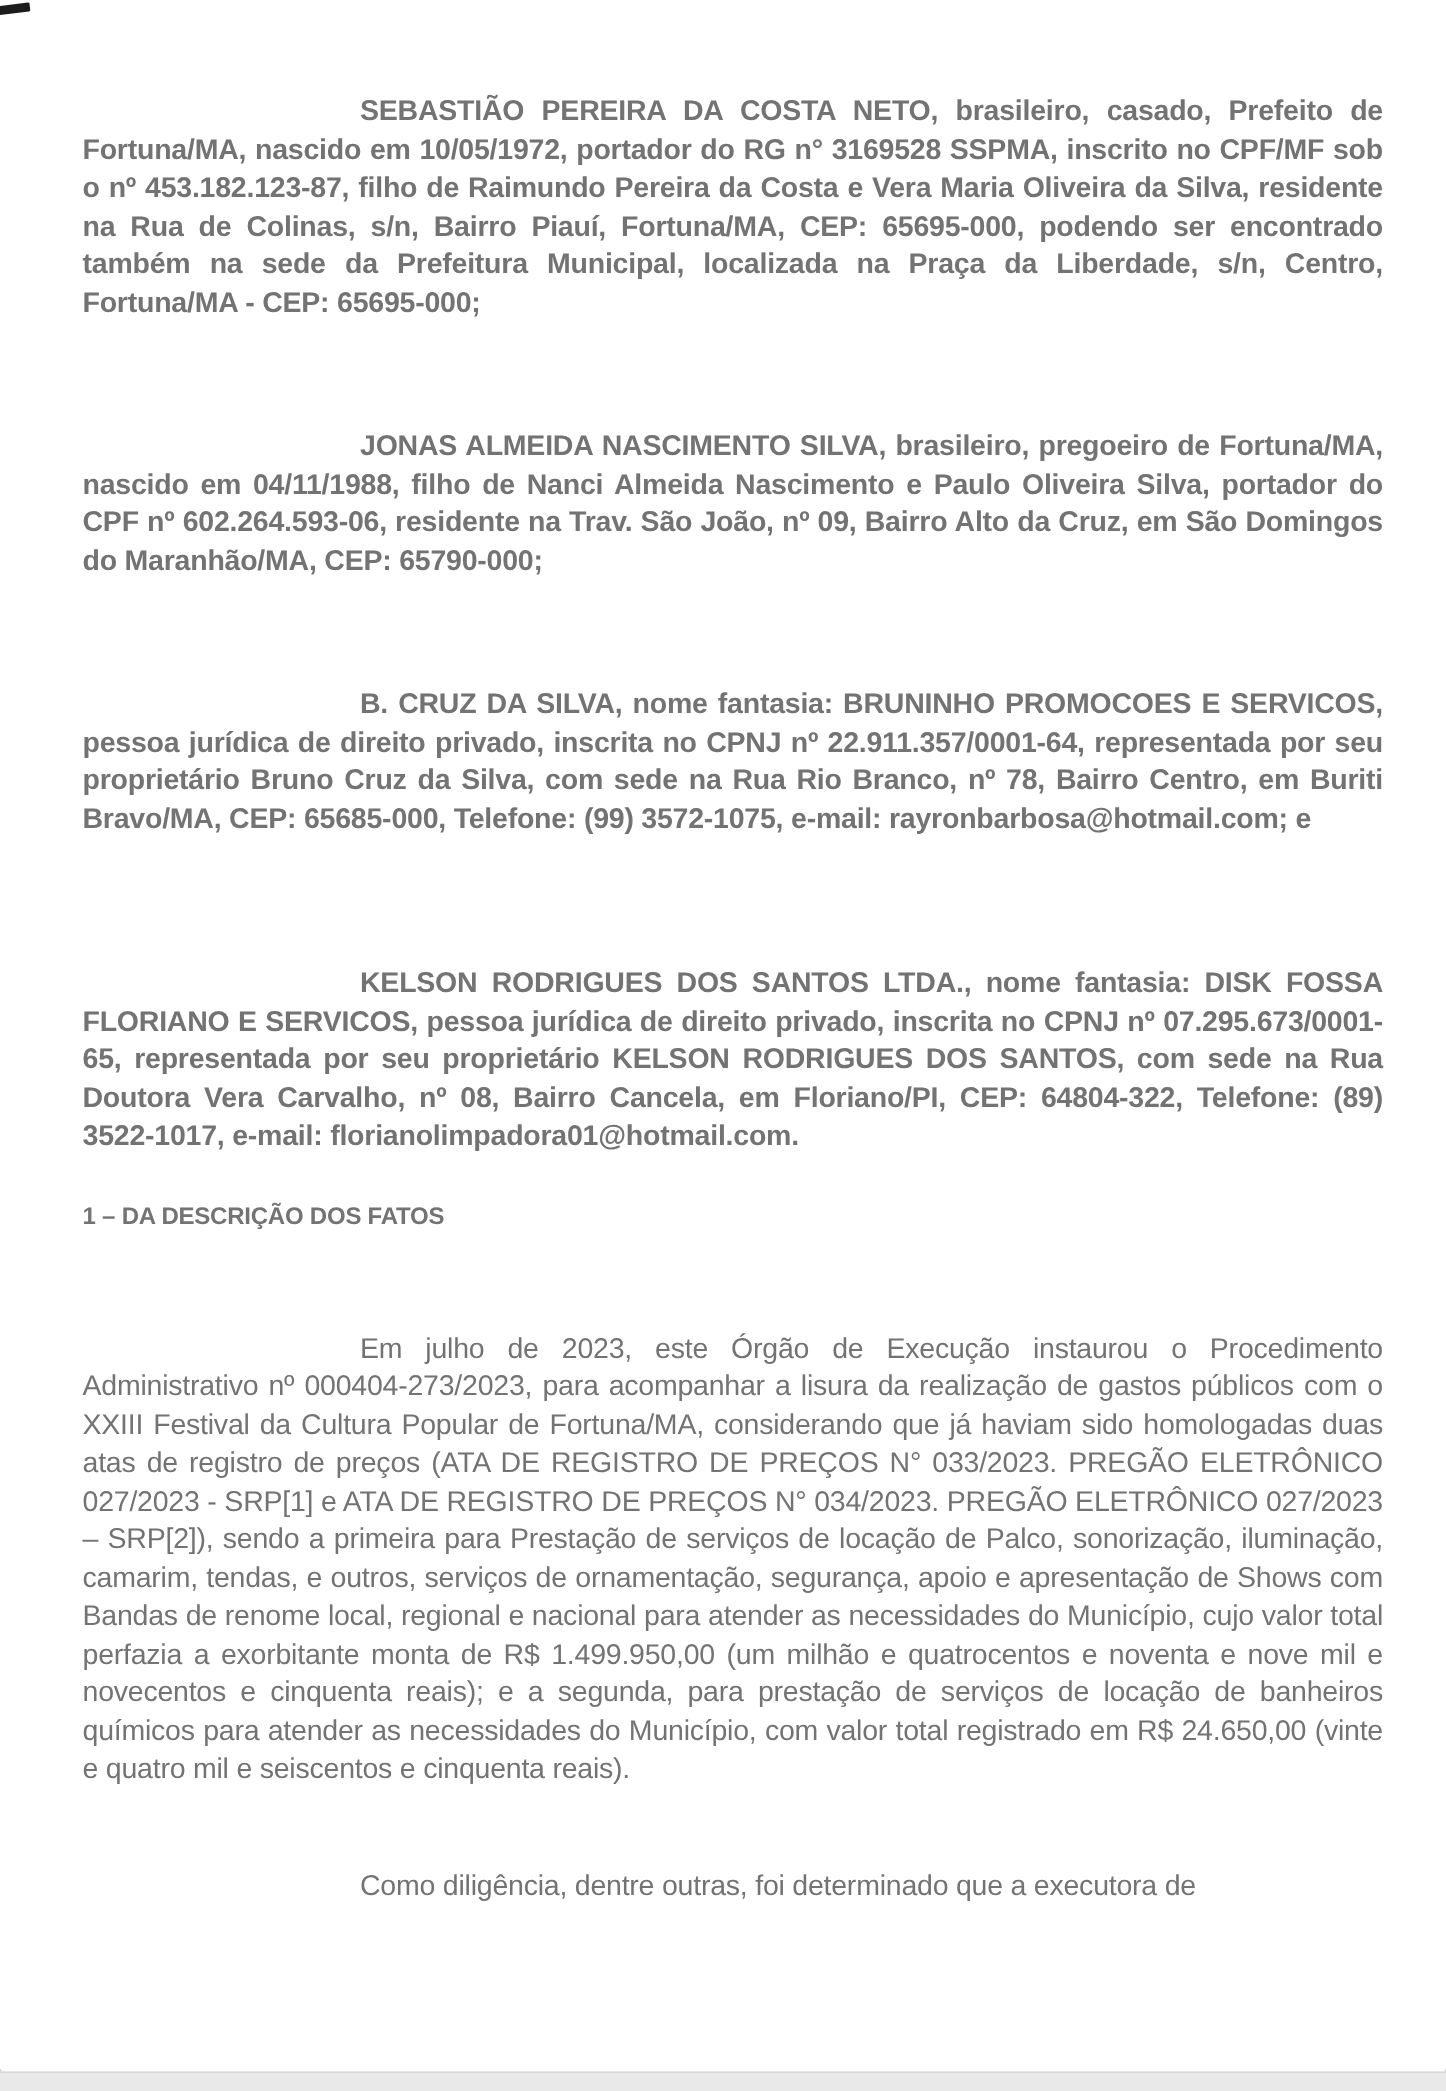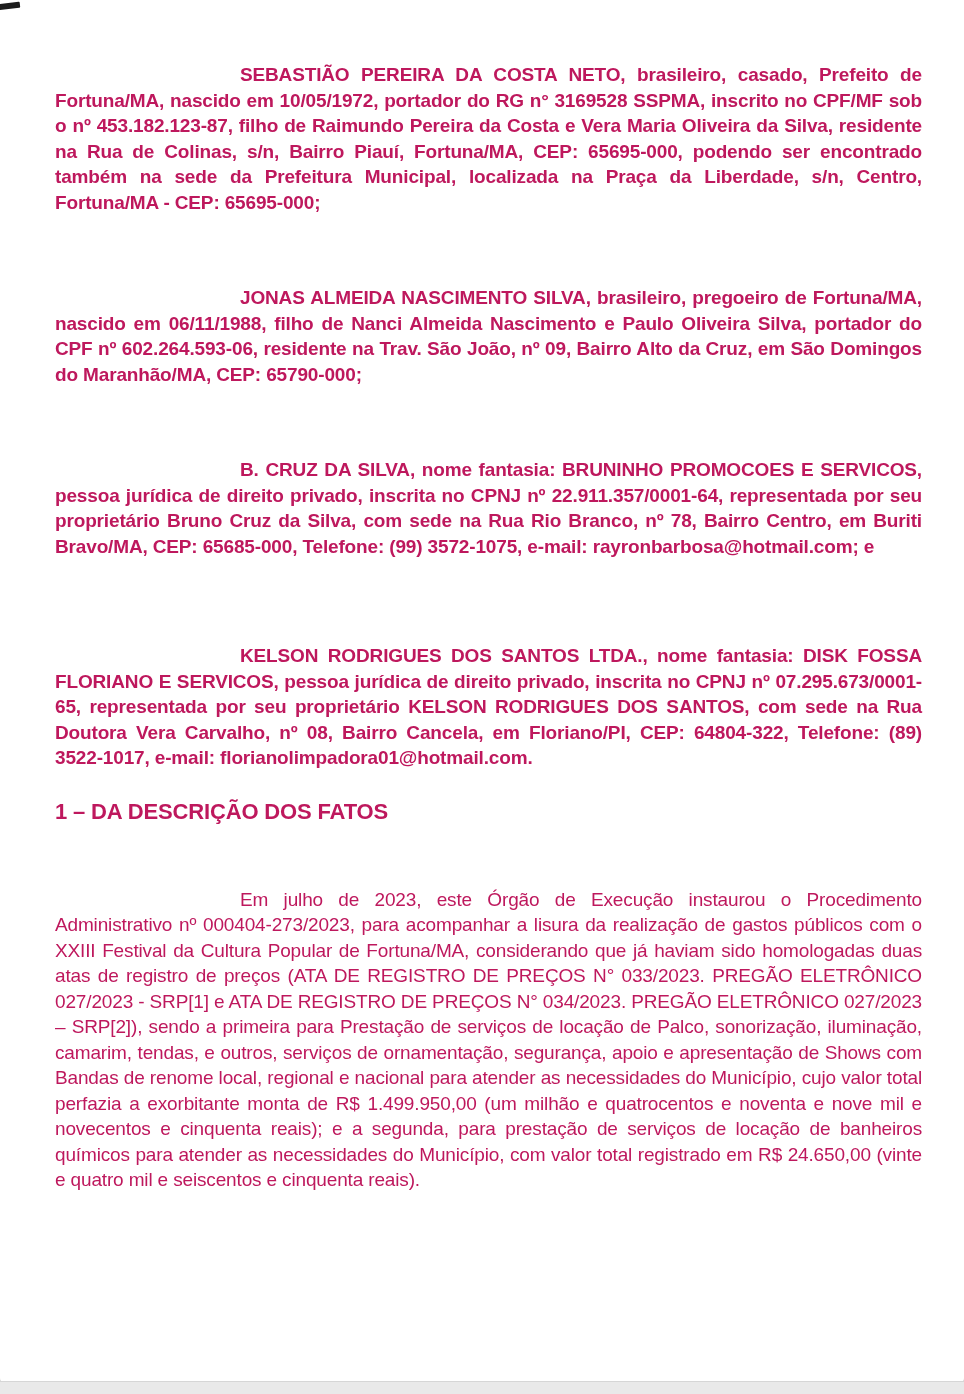--- a/index.html
+++ b/index.html
@@ -35,21 +35,21 @@
     height: 6px;
     background: #1c1c1c;
     transform: rotate(-7deg);
     border-radius: 1px;
   }
   .content {
     position: absolute;
     left: 55px;
     top: 62px;
     width: 867px;
-    color: #be185d;
+    color: #737373;
     font-size: 19px;
     line-height: 25.5px;
     text-align: justify;
   }
   .content p {
     margin: 0;
     text-indent: 185px;
     letter-spacing: -0.15px;
   }
   p.party {
@@ -57,21 +57,21 @@
     margin-bottom: 70px;
   }
   p.party.gap-md {
     margin-bottom: 84px;
   }
   p.party.last {
     margin-bottom: 28px;
   }
   .section-heading {
     font-weight: 700;
-    font-size: 22px;
+    font-size: 16px;
     line-height: 26px;
     margin: 0 0 62px 0;
     text-align: left;
     text-indent: 0;
     letter-spacing: -0.15px;
   }
   p.body-par {
     font-weight: 400;
     margin-bottom: 52px;
   }
@@ -86,21 +86,22 @@
   }
 </style>
 </head>
 <body>
 
 <div class="viewport">
   <div class="page">
     <div class="corner-mark"></div>
     <div class="content">
       <p class="party">SEBASTIÃO PEREIRA DA COSTA NETO, brasileiro, casado, Prefeito de Fortuna/MA, nascido em 10/05/1972, portador do RG n° 3169528 SSPMA, inscrito no CPF/MF sob o nº 453.182.123-87, filho de Raimundo Pereira da Costa e Vera Maria Oliveira da Silva, residente na Rua de Colinas, s/n, Bairro Piauí, Fortuna/MA, CEP: 65695-000, podendo ser encontrado também na sede da Prefeitura Municipal, localizada na Praça da Liberdade, s/n, Centro, Fortuna/MA - CEP: 65695-000;</p>
-      <p class="party">JONAS ALMEIDA NASCIMENTO SILVA, brasileiro, pregoeiro de Fortuna/MA, nascido em 06/11/1988, filho de Nanci Almeida Nascimento e Paulo Oliveira Silva, portador do CPF nº 602.264.593-06, residente na Trav. São João, nº 09, Bairro Alto da Cruz, em São Domingos do Maranhão/MA, CEP: 65790-000;</p>
+      <p class="party">JONAS ALMEIDA NASCIMENTO SILVA, brasileiro, pregoeiro de Fortuna/MA, nascido em 04/11/1988, filho de Nanci Almeida Nascimento e Paulo Oliveira Silva, portador do CPF nº 602.264.593-06, residente na Trav. São João, nº 09, Bairro Alto da Cruz, em São Domingos do Maranhão/MA, CEP: 65790-000;</p>
       <p class="party gap-md">B. CRUZ DA SILVA, nome fantasia: BRUNINHO PROMOCOES E SERVICOS, pessoa jurídica de direito privado, inscrita no CPNJ nº 22.911.357/0001-64, representada por seu proprietário Bruno Cruz da Silva, com sede na Rua Rio Branco, nº 78, Bairro Centro, em Buriti Bravo/MA, CEP: 65685-000, Telefone: (99) 3572-1075, e-mail: rayronbarbosa@hotmail.com; e</p>
       <p class="party last">KELSON RODRIGUES DOS SANTOS LTDA., nome fantasia: DISK FOSSA FLORIANO E SERVICOS, pessoa jurídica de direito privado, inscrita no CPNJ nº 07.295.673/0001-65, representada por seu proprietário KELSON RODRIGUES DOS SANTOS, com sede na Rua Doutora Vera Carvalho, nº 08, Bairro Cancela, em Floriano/PI, CEP: 64804-322, Telefone: (89) 3522-1017, e-mail: florianolimpadora01@hotmail.com.</p>
       <h2 class="section-heading">1 – DA DESCRIÇÃO DOS FATOS</h2>
       <p class="body-par">Em julho de 2023, este Órgão de Execução instaurou o Procedimento Administrativo nº 000404-273/2023, para acompanhar a lisura da realização de gastos públicos com o XXIII Festival da Cultura Popular de Fortuna/MA, considerando que já haviam sido homologadas duas atas de registro de preços (ATA DE REGISTRO DE PREÇOS N° 033/2023. PREGÃO ELETRÔNICO 027/2023 - SRP[1] e ATA DE REGISTRO DE PREÇOS N° 034/2023. PREGÃO ELETRÔNICO 027/2023 – SRP[2]), sendo a primeira para Prestação de serviços de locação de Palco, sonorização, iluminação, camarim, tendas, e outros, serviços de ornamentação, segurança, apoio e apresentação de Shows com Bandas de renome local, regional e nacional para atender as necessidades do Município, cujo valor total perfazia a exorbitante monta de R$ 1.499.950,00 (um milhão e quatrocentos e noventa e nove mil e novecentos e cinquenta reais); e a segunda, para prestação de serviços de locação de banheiros químicos para atender as necessidades do Município, com valor total registrado em R$ 24.650,00 (vinte e quatro mil e seiscentos e cinquenta reais).</p>
+      <p class="body-par">Como diligência, dentre outras, foi determinado que a executora de</p>
     </div>
   </div>
   <div class="page-bottom-edge"></div>
 </div>
 
 </body></html>

